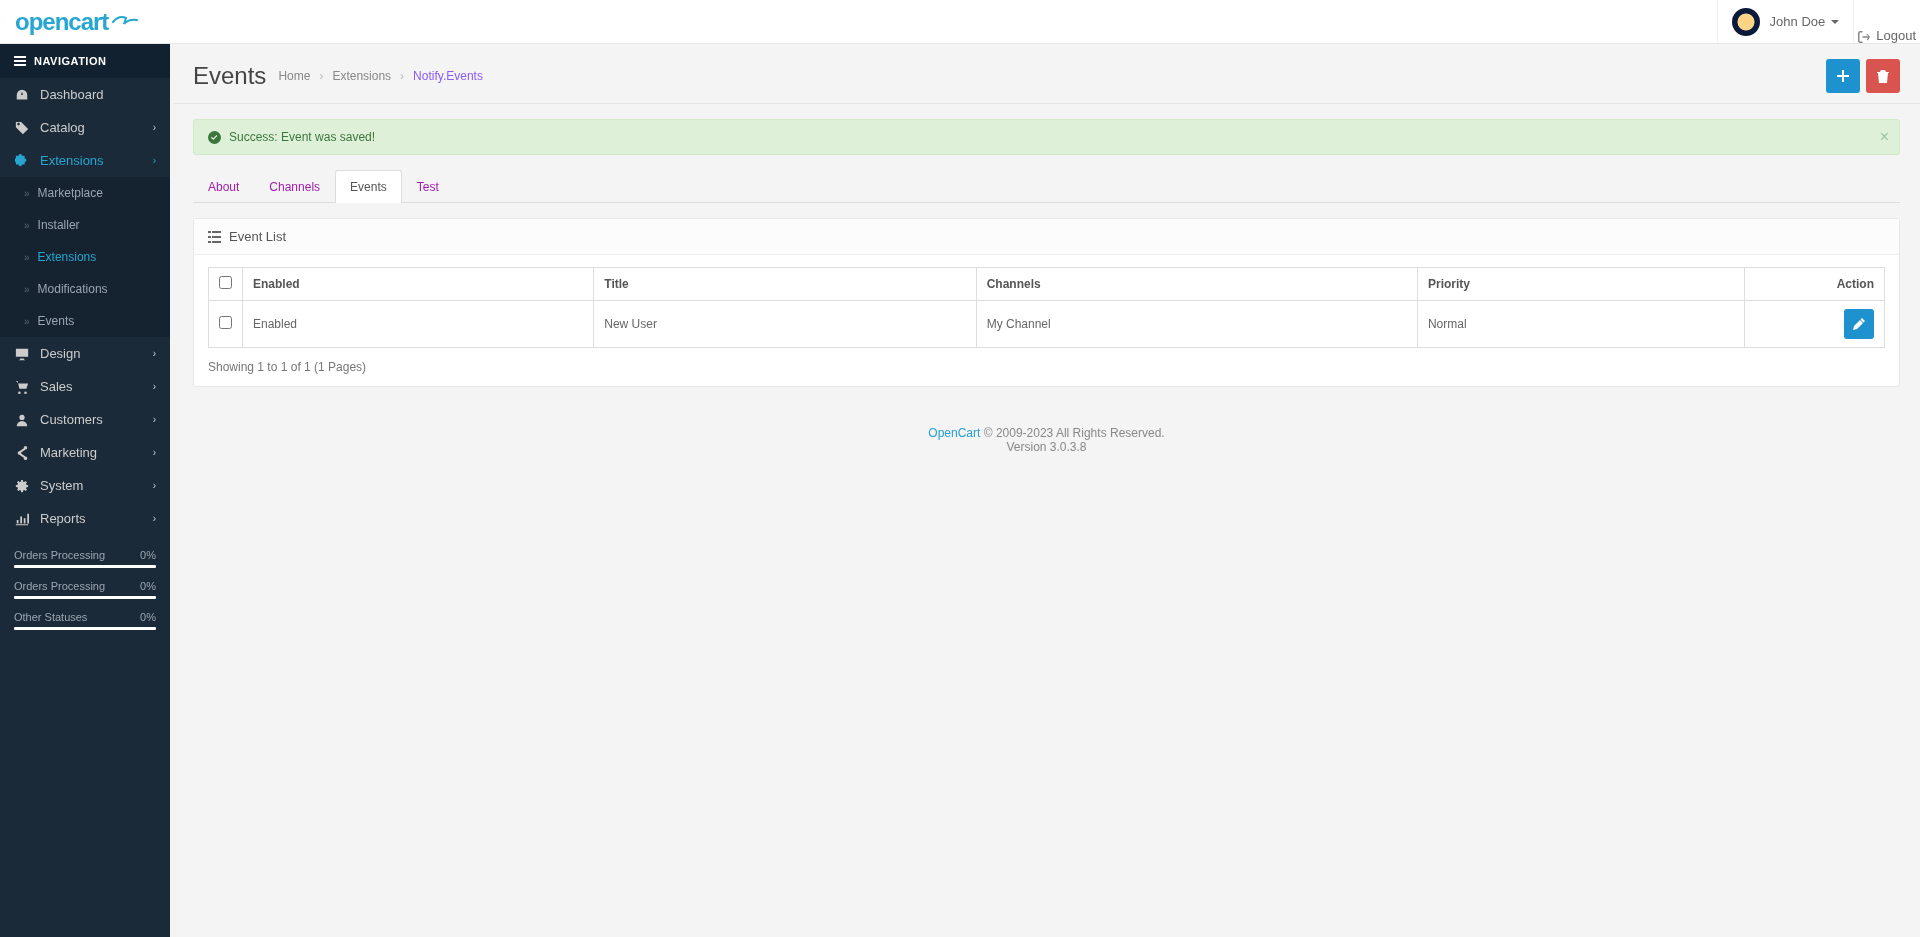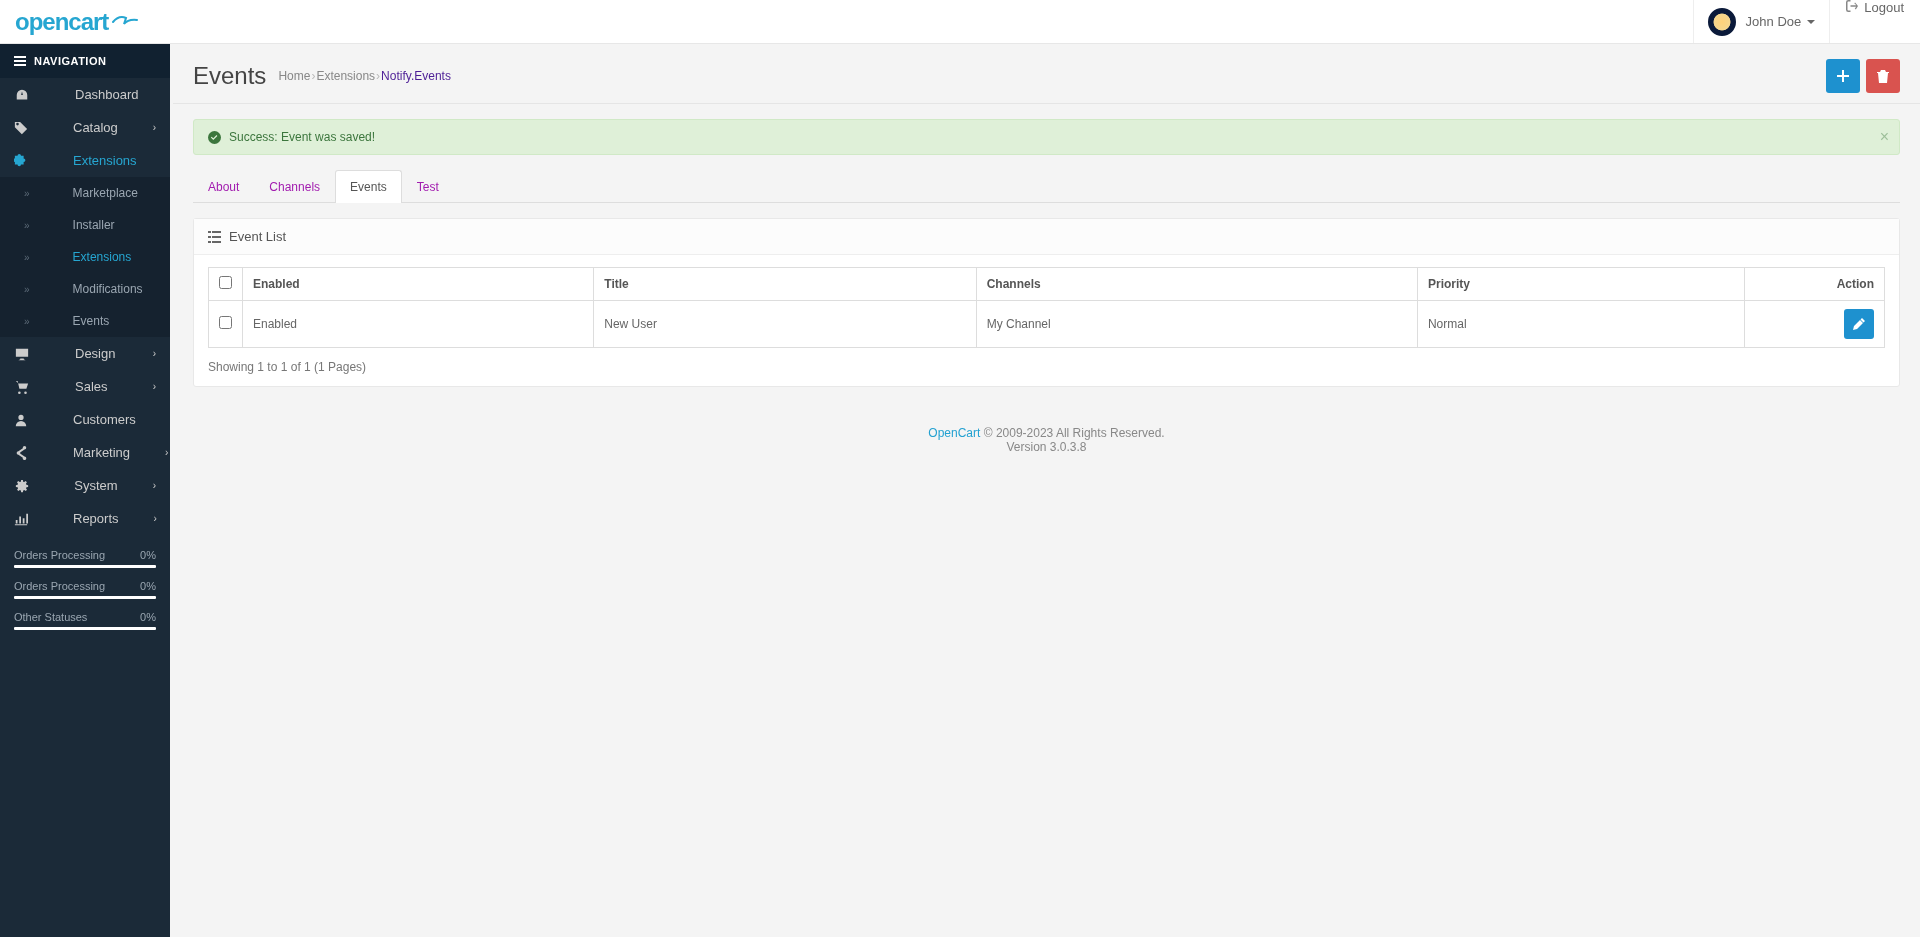--- a/index.html
+++ b/index.html
@@ -1,29 +1,29 @@
 <!DOCTYPE html>
 <html><head>
 <meta charset="utf-8">
 <style>
 * { box-sizing: border-box; margin: 0; padding: 0; }
 body { font-family: -apple-system, "Helvetica Neue", Helvetica, Arial, sans-serif; font-size: 13px; color: #666; background: #f4f4f4; }
-a { text-decoration: none; gap: 35px; }
+a { text-decoration: none; }
 
 
 .header { position: fixed; top: 0; left: 0; right: 0; height: 44px; background: #fff; border-bottom: 1px solid #e7e7e7; z-index: 100; display: flex; align-items: center; }
 .logo { width: 173px; padding: 0 15px; display: flex; align-items: center; }
 .logo-text { font-size: 24px; font-weight: 700; color: #26a6d1; letter-spacing: -1px; }
 .logo-arrow { color: #26a6d1; font-size: 22px; margin-left: 4px; position: relative; top: -2px; }
 .header-right { margin-left: auto; display: flex; align-items: center; height: 100%; }
 .header-user { display: flex; align-items: center; padding: 0 14px; height: 100%; border-left: 1px solid #eee; cursor: pointer; text-align: center; }
 .avatar { width: 28px; height: 28px; border-radius: 50%; background: radial-gradient(circle at center, #ffd27a 0%, #f5d68e 48%, #0b1a3a 52%, #0b1a3a 100%); border: 2px solid #0b1a3a; margin-right: 10px; }
 .header-user .name { color: #666; }
 .caret { display:inline-block; margin-left:6px; width:0; height:0; border-left:4px solid transparent; border-right:4px solid transparent; border-top:4px solid #666; vertical-align: middle; }
-.header-logout { display:flex; align-items:flex-start; padding:0 16px; height:100%; border-left:1px solid #eee; color:#666; cursor:pointer; }
+.header-logout { display:flex; align-items:flex-end; padding:0 4px; height:100%; border-left:1px solid #eee; color:#666; cursor:pointer; }
 .header-logout svg { margin-right:6px; }
 
 
 .sidebar { position: fixed; top:44px; left:0; bottom:0; width:170px; background:#1b2a38; color:#ccc; overflow-y:auto; }
 .nav-header { background:#112130; color:#fff; font-size:11px; font-weight:700; letter-spacing:.5px; padding:11px 14px; display:flex; align-items:center; }
 .nav-header svg { margin-right:8px; }
 .menu { list-style:none; }
 .menu li { display:block; }
 .menu a { display:flex; align-items:center; padding:9px 14px; color:#ccc; font-size:13px; cursor:pointer; }
 .menu a .icon { width:16px; margin-right:10px; display:inline-flex; justify-content:center; }
@@ -36,23 +36,23 @@
 
 .stats { padding:14px; }
 .stat { margin-bottom:12px; }
 .stat-row { display:flex; justify-content:space-between; font-size:11px; color:#9aa6b1; margin-bottom:4px; }
 .stat-bar { height:3px; background:#fff; border-radius:1px; }
 
 
 .content { margin-left:173px; padding-top:44px; }
 .page-header { padding:15px 20px 10px; display:flex; align-items:center; border-bottom:1px solid #e5e5e5; }
 .page-title { font-size:24px; font-weight:400; color:#444; margin-right:12px; }
-.breadcrumb { font-size:12px; color:#999; display:flex; align-items:center; gap:1px; }
+.breadcrumb { font-size:12px; color:#999; display:flex; align-items:center; gap:9px; }
 .breadcrumb .crumb { color:#888; }
-.breadcrumb .crumb.link { color:#4c1d95; cursor:pointer; }
+.breadcrumb .crumb.link { color:#8b5cf6; cursor:pointer; }
 .breadcrumb .sep { color:#bbb; }
 .page-actions { margin-left:auto; display:flex; gap:6px; }
 .btn { display:inline-flex; align-items:center; justify-content:center; width:34px; height:34px; border-radius:3px; border:none; cursor:pointer; color:#fff; }
 .btn-primary { background:#1e91cf; }
 .btn-danger { background:#d9534f; }
 .btn-sm { width:30px; height:30px; }
 
 .container { padding:15px 20px; }
 .alert { background:#dff0d8; border:1px solid #d0e9c6; color:#3c763d; padding:10px 14px; border-radius:3px; font-size:12px; display:flex; align-items:center; position:relative; margin-bottom:15px; }
 .alert svg { margin-right:8px; flex-shrink:0; }

